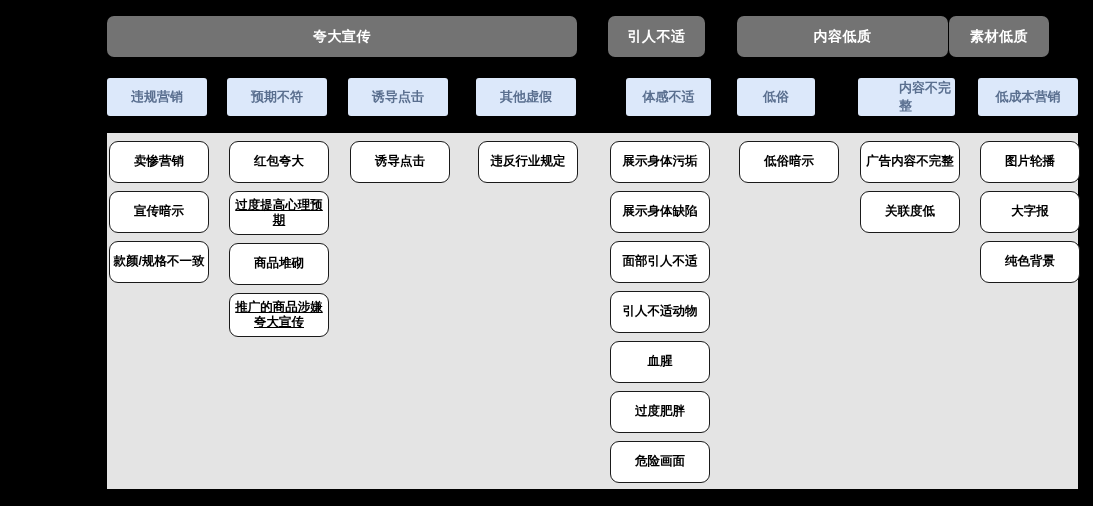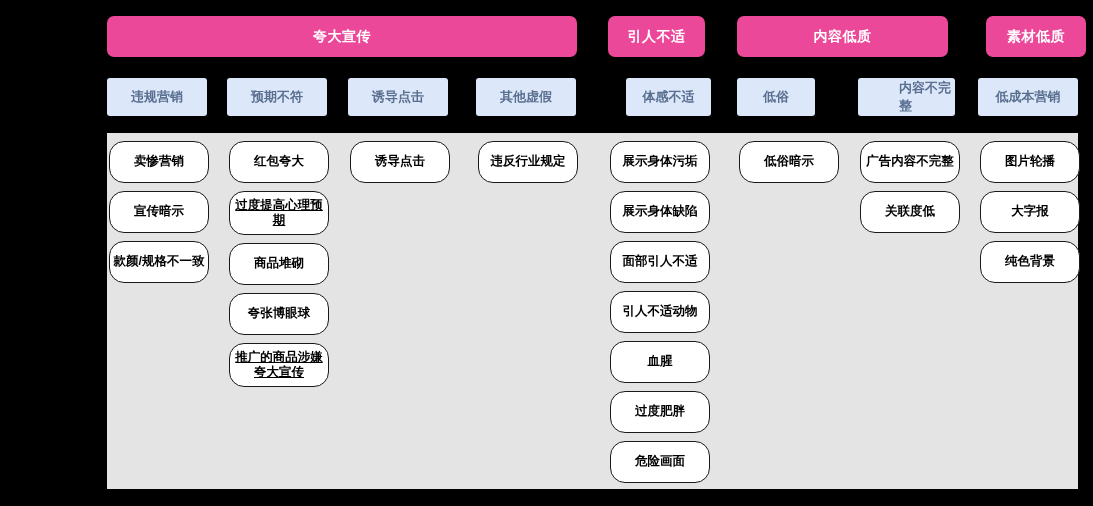--- a/index.html
+++ b/index.html
@@ -17,21 +17,21 @@
     position: relative;
     width: 1093px;
     height: 506px;
     background: #000000;
   }
 
   
   .grp {
     position: absolute;
     height: 41px;
-    background: #ec4899;
+    background: #737373;
     border-radius: 7px;
     color: #ffffff;
     font-size: 14px;
     font-weight: bold;
     display: flex;
     align-items: center;
     justify-content: center;
     letter-spacing: 0.5px;
     box-sizing: border-box;
   }
@@ -67,21 +67,21 @@
     top: 0;
     width: 100px;
   }
 
   .card {
     width: 100px;
     min-height: 42px;
     margin-bottom: 8px;
     background: #ffffff;
     border: 1.6px solid #1a1a1a;
-    border-radius: 15px;
+    border-radius: 9px;
     color: #000000;
     font-size: 12.5px;
     font-weight: bold;
     line-height: 1.22;
     display: flex;
     align-items: center;
     justify-content: center;
     text-align: center;
     box-sizing: border-box;
     padding: 4px 2px;
@@ -99,21 +99,20 @@
   <div id="panel">
       <div class="col" style="left: 2px; top: 8px;">
         <div class="card">卖惨营销</div>
         <div class="card">宣传暗示</div>
         <div class="card">款颜/规格不一致</div>
       </div>
       <div class="col" style="left: 122px; top: 8px;">
         <div class="card">红包夸大</div>
         <div class="card two-line">过度提高心理预期</div>
         <div class="card">商品堆砌</div>
-        <div class="card">夸张博眼球</div>
         <div class="card two-line">推广的商品涉嫌夸大宣传</div>
       </div>
       <div class="col" style="left: 243px; top: 8px;">
         <div class="card">诱导点击</div>
       </div>
       <div class="col" style="left: 371px; top: 8px;">
         <div class="card">违反行业规定</div>
       </div>
       <div class="col" style="left: 503px; top: 8px;">
         <div class="card">展示身体污垢</div>
@@ -134,21 +133,21 @@
       <div class="col" style="left: 873px; top: 8px;">
         <div class="card">图片轮播</div>
         <div class="card">大字报</div>
         <div class="card">纯色背景</div>
       </div>
     </div>
 
 <div class="grp" style="left: 107px; width: 470px; top: 16px;">夸大宣传</div>
     <div class="grp" style="left: 608px; width: 97px; top: 16px;">引人不适</div>
     <div class="grp" style="left: 737px; width: 211px; top: 16px;">内容低质</div>
-    <div class="grp" style="left: 986px; width: 100px; top: 16px;">素材低质</div>
+    <div class="grp" style="left: 949px; width: 100px; top: 16px;">素材低质</div>
     <div class="sub" style="left: 107px; width: 100px;">违规营销</div>
     <div class="sub" style="left: 227px; width: 100px;">预期不符</div>
     <div class="sub" style="left: 348px; width: 100px;">诱导点击</div>
     <div class="sub" style="left: 476px; width: 100px;">其他虚假</div>
     <div class="sub" style="left: 626px; width: 85px;">体感不适</div>
     <div class="sub" style="left: 737px; width: 78px;">低俗</div>
     <div class="sub" style="left: 858px; width: 97px; padding-left: 41px;">内容不完整</div>
     <div class="sub" style="left: 978px; width: 100px;">低成本营销</div>
   </div>
 

